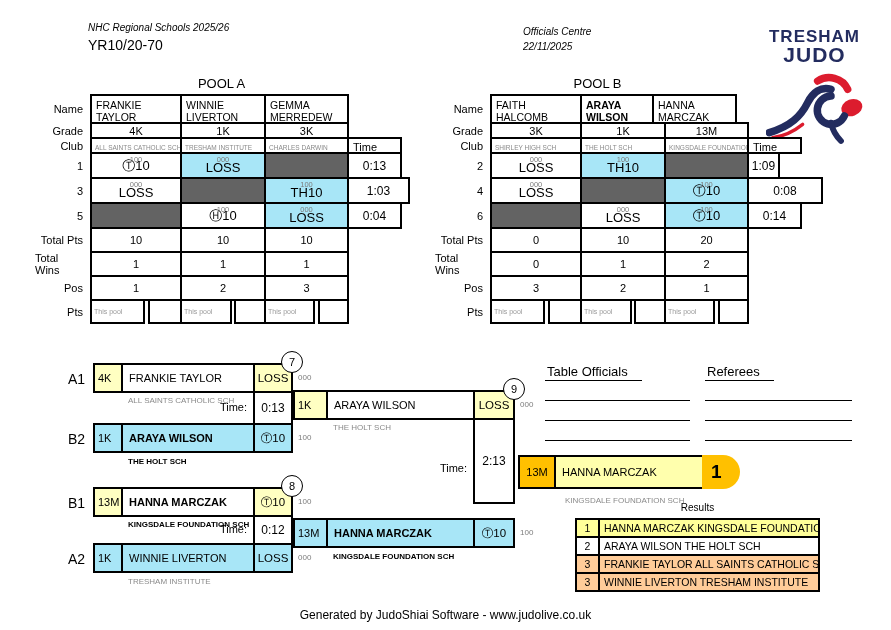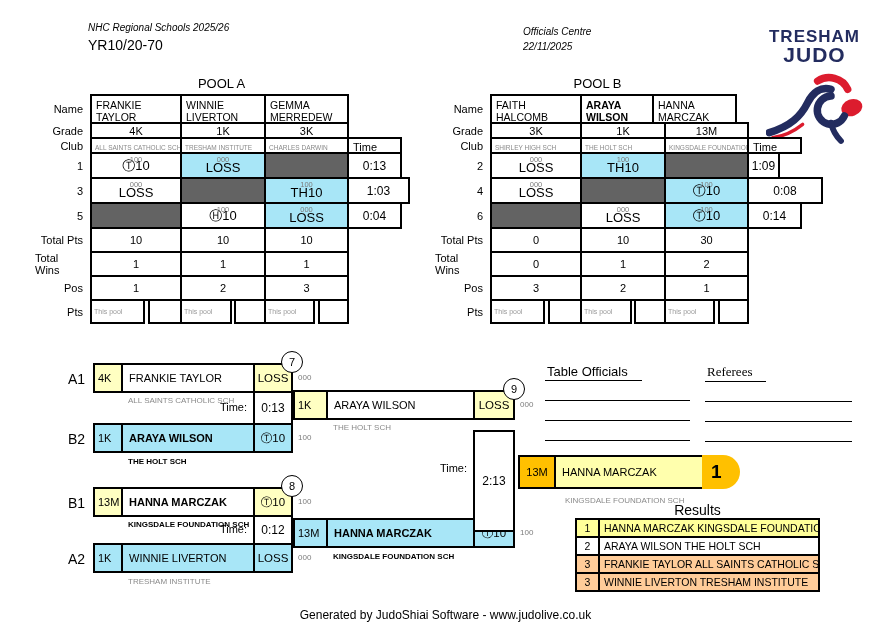--- a/index.html
+++ b/index.html
@@ -52,21 +52,21 @@
   .winner-grade{position:absolute;box-sizing:border-box;border:2px solid #000;background:var(--orange);
                 display:flex;align-items:center;justify-content:center;font-size:11px;}
   .winner-name{position:absolute;box-sizing:border-box;border:2px solid #000;background:var(--gold_pale);
                display:flex;align-items:center;padding-left:6px;font-size:11px;font-weight:normal;text-transform:uppercase;}
   .winner-pill{position:absolute;background:var(--orange);border-radius:0 17px 17px 0;
                display:flex;align-items:center;font-size:19px;font-weight:bold;padding-left:9px;box-sizing:border-box;}
   
   .off-title{font-size:13px;border-bottom:1.5px solid #000;display:inline-block;padding:0 14px 1px 2px;}
   .off-line{height:0;border-bottom:1.5px solid #000;margin-top:19px;}
   
-  .res-title{font-size:14px;text-align:center;}
+  .res-title{font-size:10px;text-align:center;}
   .resrow{display:flex;margin-top:-2px;}
   .rescell{box-sizing:border-box;border:2px solid #000;height:20px;display:flex;align-items:center;font-size:10.5px;}
   .resrank{width:25px;justify-content:center;margin-right:-2px;}
   .restext{width:222px;padding-left:4px;text-transform:uppercase;white-space:nowrap;overflow:hidden;}
   .tone-gold{background:var(--gold);}
   .tone-silver{background:#fff;}
   .tone-bronze{background:var(--bronze);}
   
   .footer{position:absolute;left:0;right:0;bottom:8px;text-align:center;font-size:12px;}
 </style>
@@ -276,21 +276,21 @@
         <div class="pcell scorecell cyan" style="width: 85px; height: 27px; margin-left: -2px;">
           <span class="sub">100</span>
           <span class="main">Ⓣ10</span>
         </div>
         <div class="pcell timecell" style="width: 55px; height: 27px; margin-left: -2px;">0:14</div>
       </div>
       <div class="prow" style="margin-top: -2px;">
         <div class="plabel" style="width: 55px; height: 26px;">Total Pts</div>
         <div class="pcell statcell" style="width: 92px; height: 26px;">0</div>
         <div class="pcell statcell" style="width: 86px; height: 26px; margin-left: -2px;">10</div>
-        <div class="pcell statcell" style="width: 85px; height: 26px; margin-left: -2px;">30</div>
+        <div class="pcell statcell" style="width: 85px; height: 26px; margin-left: -2px;">20</div>
       </div>
       <div class="prow" style="margin-top: -2px;">
         <div class="plabel" style="width: 55px; height: 26px;">Total Wins</div>
         <div class="pcell statcell" style="width: 92px; height: 26px;">0</div>
         <div class="pcell statcell" style="width: 86px; height: 26px; margin-left: -2px;">1</div>
         <div class="pcell statcell" style="width: 85px; height: 26px; margin-left: -2px;">2</div>
       </div>
       <div class="prow" style="margin-top: -2px;">
         <div class="plabel" style="width: 55px; height: 26px;">Pos</div>
         <div class="pcell statcell" style="width: 92px; height: 26px;">3</div>
@@ -360,39 +360,39 @@
         <div class="bkcell bkname " style="left: 33px; top: 0px; width: 151px; height: 30px;">ARAYA WILSON</div>
         <div class="bkcell bkscore yellow" style="left: 180px; top: 0px; width: 42px; height: 30px;">LOSS</div>
         <span class="bkpts" style="left: 227px; top: 10px;">000</span>
         <div class="bkcell bkgrade cyan" style="left: 0px; top: 128px; width: 35px; height: 30px;">13M</div>
         <div class="bkcell bkname cyan win" style="left: 33px; top: 128px; width: 151px; height: 30px;">HANNA MARCZAK</div>
         <div class="bkcell bkscore cyan" style="left: 180px; top: 128px; width: 42px; height: 30px;">Ⓣ10</div>
         <span class="bkpts" style="left: 227px; top: 138px;">100</span>
         <div class="bkcircle" style="left: 210px; top: -12px;">9</div>
         <div class="bkclub" style="left: 40px; top: 33px;">THE HOLT SCH</div>
         <div class="bktimelab" style="left: 0px; width: 174px; top: 72px;">Time:</div>
-        <div class="bktime" style="left: 180px; top: 28px; width: 42px; height: 102px; margin-top: 12px;">2:13</div>
+        <div class="bktime" style="left: 180px; top: 28px; width: 42px; height: 86px;">2:13</div>
         <div class="bkclub win" style="left: 40px; top: 162px;">KINGSDALE FOUNDATION SCH</div>
       </div>
     </div>
 
   <div>
     <div class="winner-grade" style="left:518px;top:455px;width:38px;height:34px;">13M</div>
     <div class="winner-name" style="left:554px;top:455px;width:150px;height:34px;">HANNA MARCZAK</div>
     <div class="winner-pill" style="left:702px;top:455px;width:38px;height:34px;">1</div>
     <div class="bkclub" style="left:565px;top:496px;">KINGSDALE FOUNDATION SCH</div>
   </div>
 
   <div class="abs" style="left:545px;top:362px;width:145px;">
     <span class="off-title">Table Officials</span>
     <div class="off-line"></div>
     <div class="off-line"></div>
     <div class="off-line"></div>
   </div>
-  <div class="abs" style="left:705px;top:362px;width:147px;font-family:Liberation Serif, serif;">
+  <div class="abs" style="left:705px;top:362px;width:147px;">
     <span class="off-title">Referees</span>
     <div class="off-line"></div>
     <div class="off-line"></div>
     <div class="off-line"></div>
   </div>
 
   <div class="abs res-title" style="left:575px;top:502px;width:245px;">Results</div>
   <div class="abs" style="left:575px;top:518px;" id="results">
       <div class="resrow" style="margin-top: 0px;">
         <div class="rescell resrank tone-gold">1</div>

